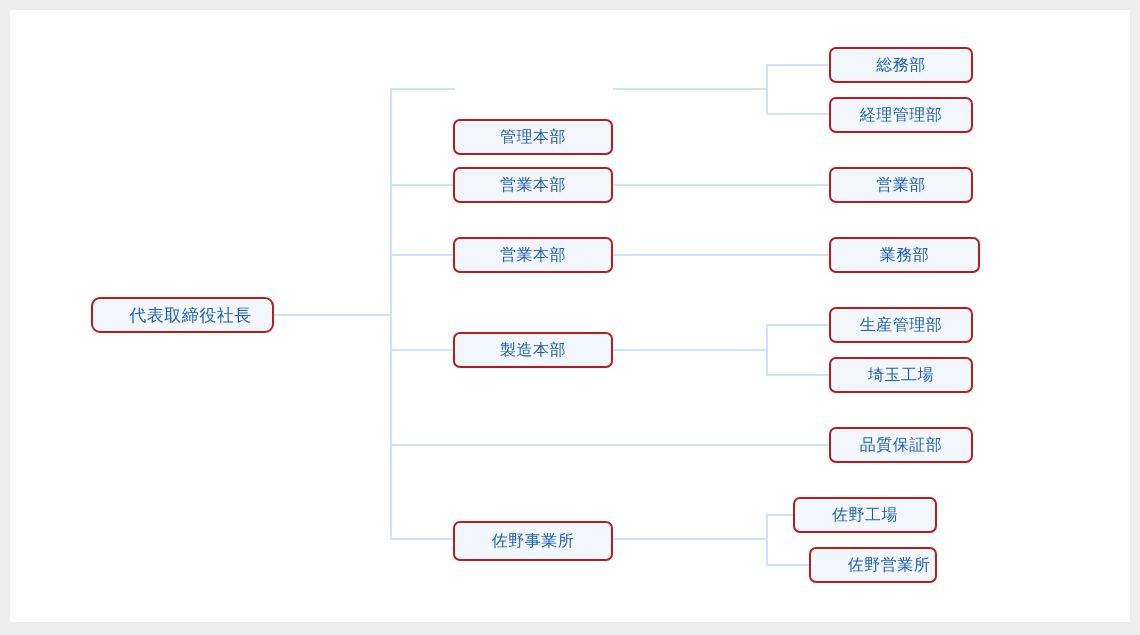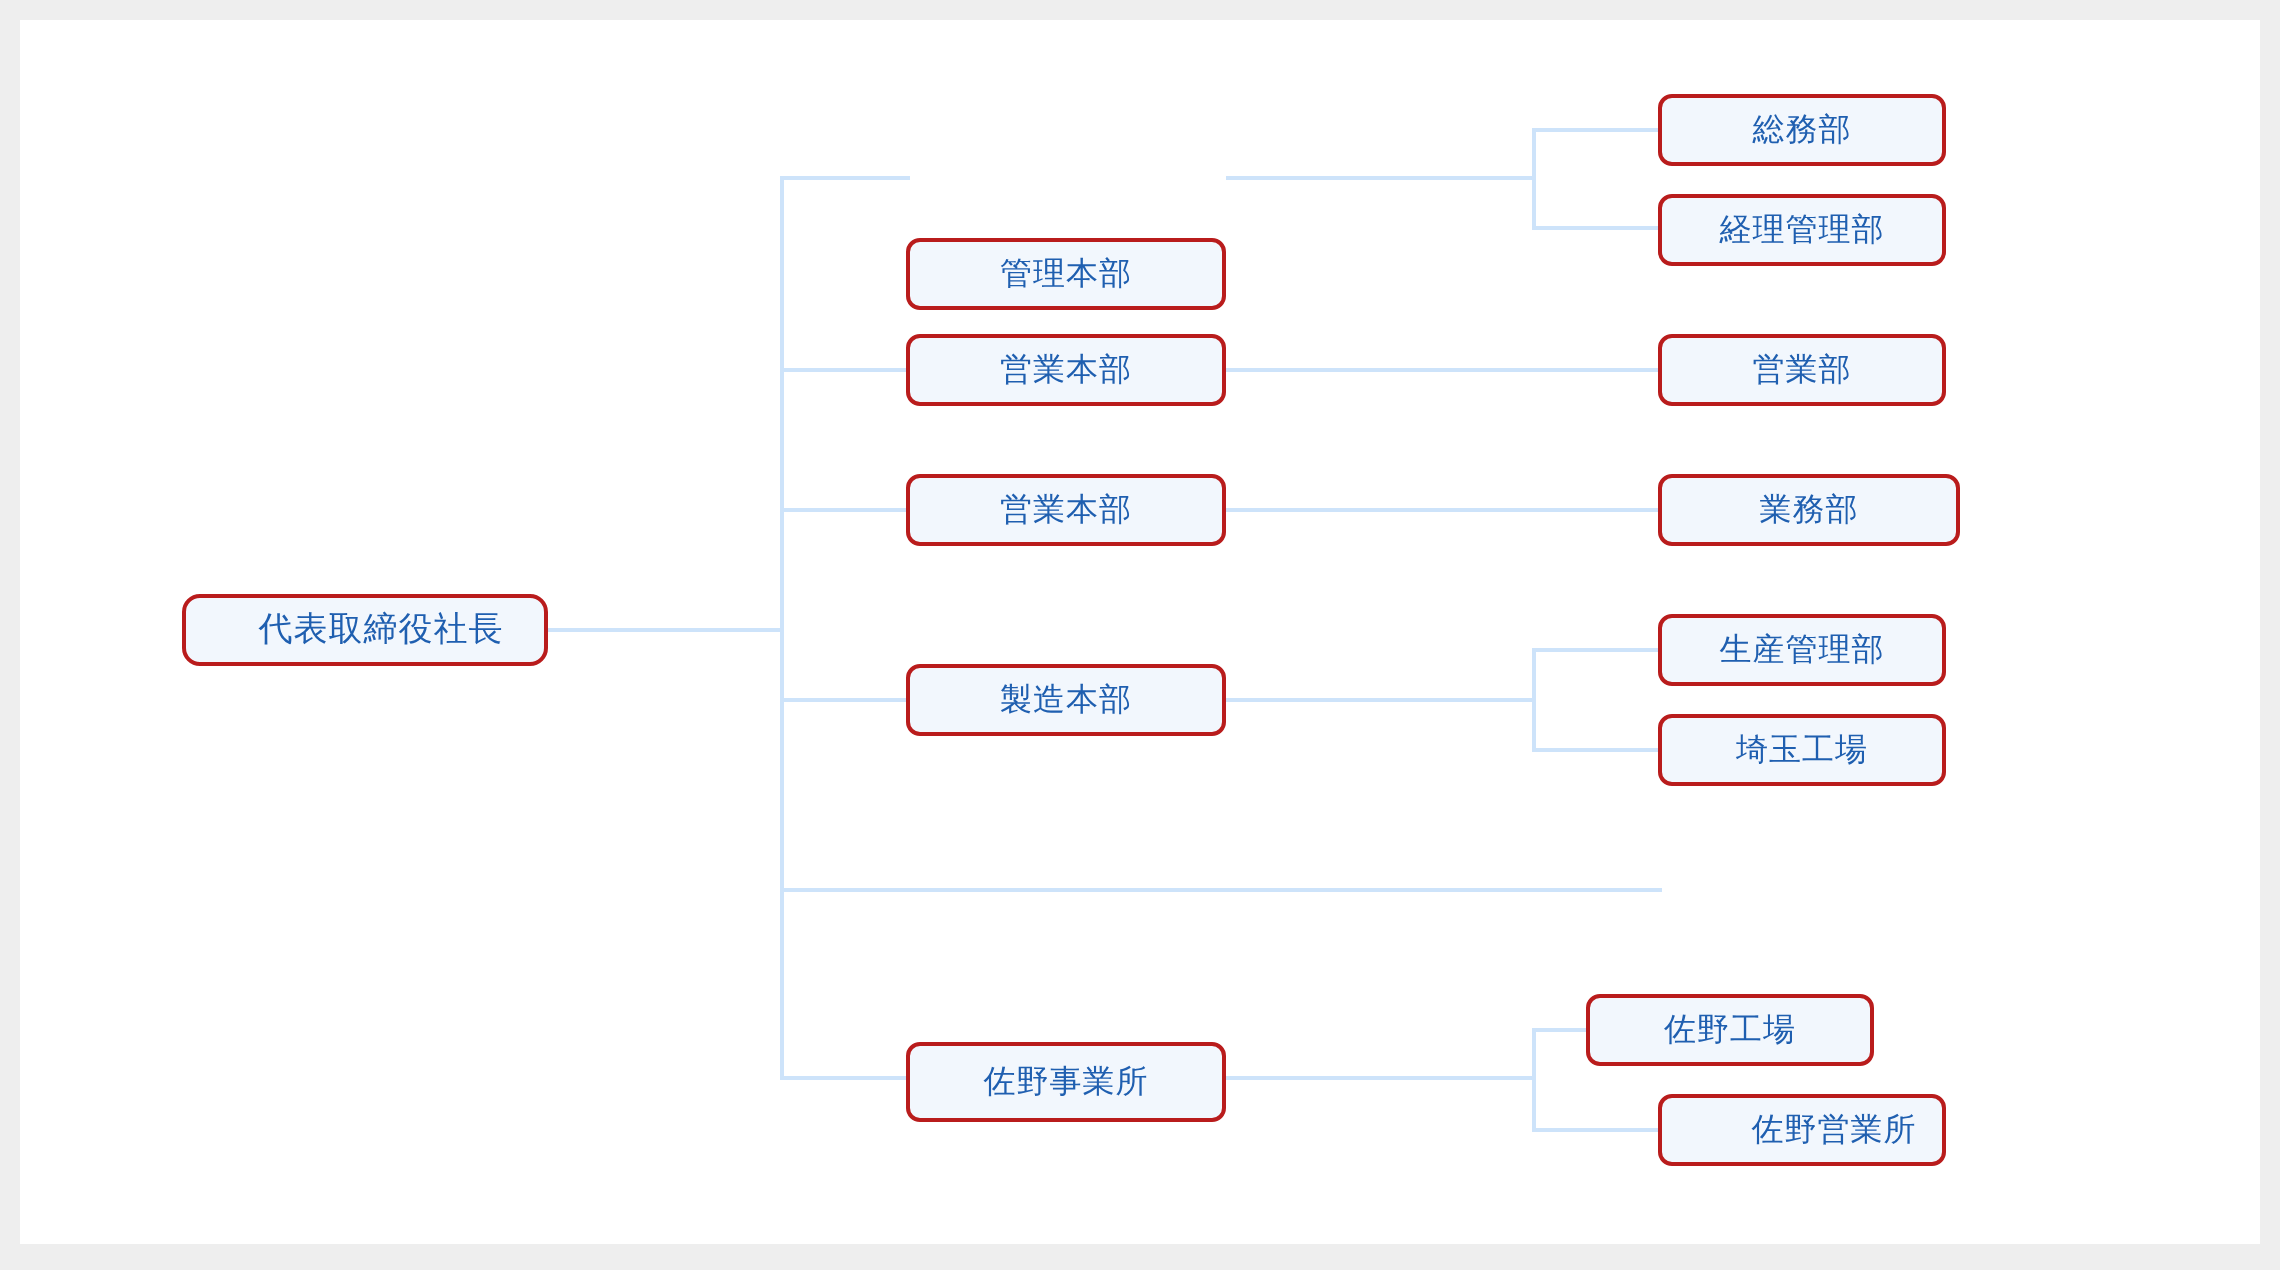--- a/index.html
+++ b/index.html
@@ -95,32 +95,33 @@
   <div class="node root" style="left:91px; top:297px; width:183px; height:36px;">代表取締役社長</div>
 
   <div class="node" style="left:453px; top:71px; width:160px; height:36px;margin-top:48px;">管理本部</div>
 
   <div class="node" style="left:453px; top:167px; width:160px; height:36px;">営業本部</div>
 
   <div class="node" style="left:453px; top:237px; width:160px; height:36px;">営業本部</div>
 
   <div class="node" style="left:453px; top:332px; width:160px; height:36px;">製造本部</div>
 
+  <div class="node" style="left:829px; top:427px; width:144px; height:36px;">品質保証部</div>
 
   <div class="node" style="left:453px; top:521px; width:160px; height:40px;">佐野事業所</div>
 
   <div class="node" style="left:829px; top:47px; width:144px; height:36px;">総務部</div>
 
   <div class="node" style="left:829px; top:97px; width:144px; height:36px;">経理管理部</div>
 
   <div class="node" style="left:829px; top:167px; width:144px; height:36px;">営業部</div>
 
   <div class="node" style="left:829px; top:237px; width:151px; height:36px;">業務部</div>
 
   <div class="node" style="left:829px; top:307px; width:144px; height:36px;">生産管理部</div>
 
   <div class="node" style="left:829px; top:357px; width:144px; height:36px;">埼玉工場</div>
 
   <div class="node" style="left:793px; top:497px; width:144px; height:36px;">佐野工場</div>
 
-  <div class="node" style="left:829px; top:547px; width:144px; height:36px;padding-left:32px;">佐野営業所</div>
+  <div class="node" style="left:809px; top:547px; width:128px; height:36px;padding-left:32px;">佐野営業所</div>
 
 </div>
 
 </body></html>

